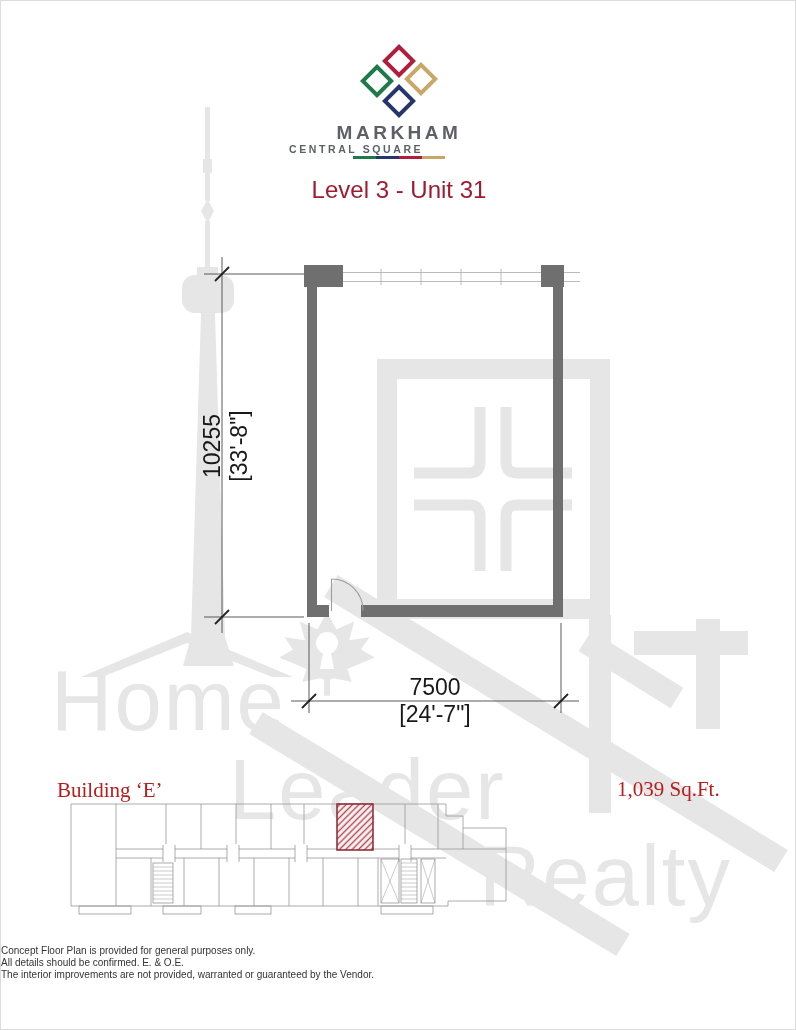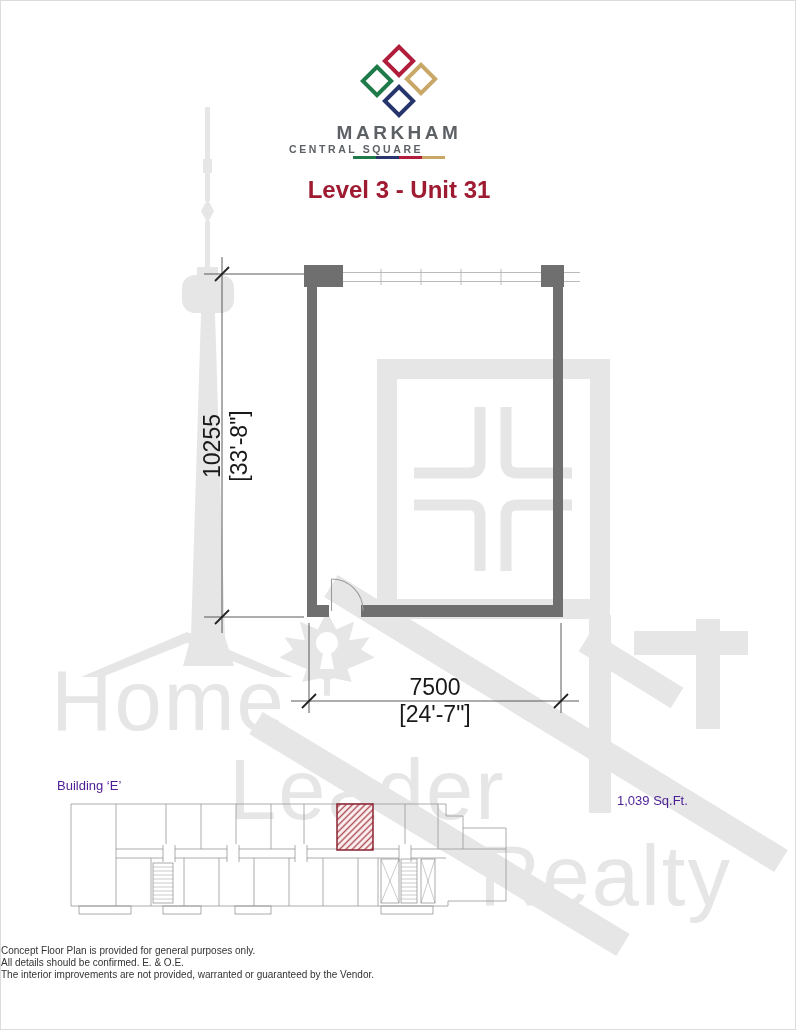--- a/index.html
+++ b/index.html
@@ -12,22 +12,22 @@
   .wm-text{font-family:"Liberation Sans",sans-serif;font-size:85px;fill:#e6e6e6;letter-spacing:2px;}
   .dim-text{font-family:"Liberation Sans",sans-serif;font-size:23px;fill:#191919;}
   .diamond{position:absolute;width:16px;height:16px;border:4px solid #000;transform:rotate(45deg);background:transparent;}
   .brand{position:absolute;left:288px;top:121px;width:220px;text-align:center;
     font-size:19px;font-weight:600;letter-spacing:3.5px;color:#5d6165;}
   .subbrand{position:absolute;left:288px;top:142px;width:220px;text-align:left;
     font-size:10.5px;font-weight:600;letter-spacing:2.6px;color:#5d6165;}
   .colorbar{position:absolute;left:352px;top:155px;width:92px;height:3px;font-size:0;}
   .colorbar span{display:inline-block;width:23px;height:3px;}
   .plan-title{position:absolute;left:0;top:175px;width:796px;text-align:center;
-    font-size:24px;font-weight:bold;color:#9e1b32;}
-  .red-label{position:absolute;font-size:13px;color:#4c1d95;}
+    font-size:24px;font-weight:normal;color:#9e1b32;}
+  .red-label{position:absolute;font-size:21px;color:#b91c1c;font-family:Liberation Serif, serif;}
   .disclaimer{position:absolute;left:0;top:944px;width:796px;text-align:left;
     font-size:10px;line-height:12.2px;color:#333;}
 </style>
 </head>
 <body>
 
 <div class="page">
 
   <svg class="layer" viewBox="0 0 796 1030">
     <g fill="#e6e6e6">
@@ -196,21 +196,21 @@
     <div class="brand">MARKHAM</div>
     <div class="subbrand">CENTRAL SQUARE</div>
     <div class="colorbar">
       <span style="background-color: rgb(30, 122, 73);"></span><span style="background-color: rgb(39, 53, 109);"></span><span style="background-color: rgb(176, 30, 60);"></span><span style="background-color: rgb(201, 167, 103);"></span>
     </div>
   </div>
 
   <div class="plan-title">Level 3 - Unit 31</div>
 
   <div class="red-label" style="left:56px;top:777px;">Building ‘E’</div>
-  <div class="red-label" style="left:616px;top:776px;margin-top:16px;">1,039 Sq.Ft.</div>
+  <div class="red-label" style="left:616px;top:776px;">1,039 Sq.Ft.</div>
 
   <div class="disclaimer">
     <div>Concept Floor Plan is provided for general purposes only.</div>
     <div>All details should be confirmed.  E. &amp; O.E.</div>
     <div>The interior improvements are not provided, warranted or guaranteed by the Vendor.</div>
   </div>
 
 </div>
 
 </body></html>

